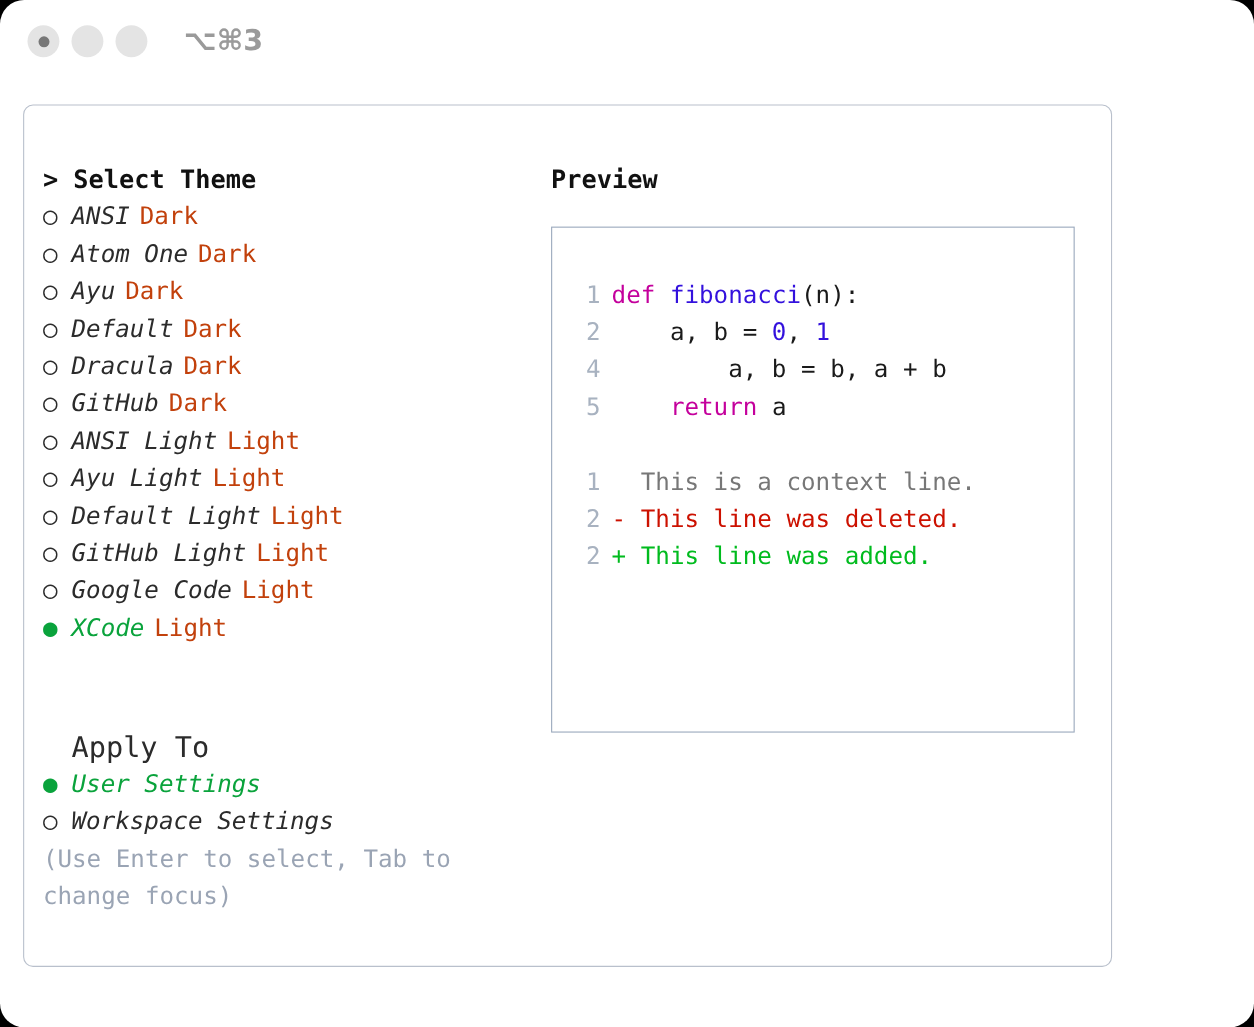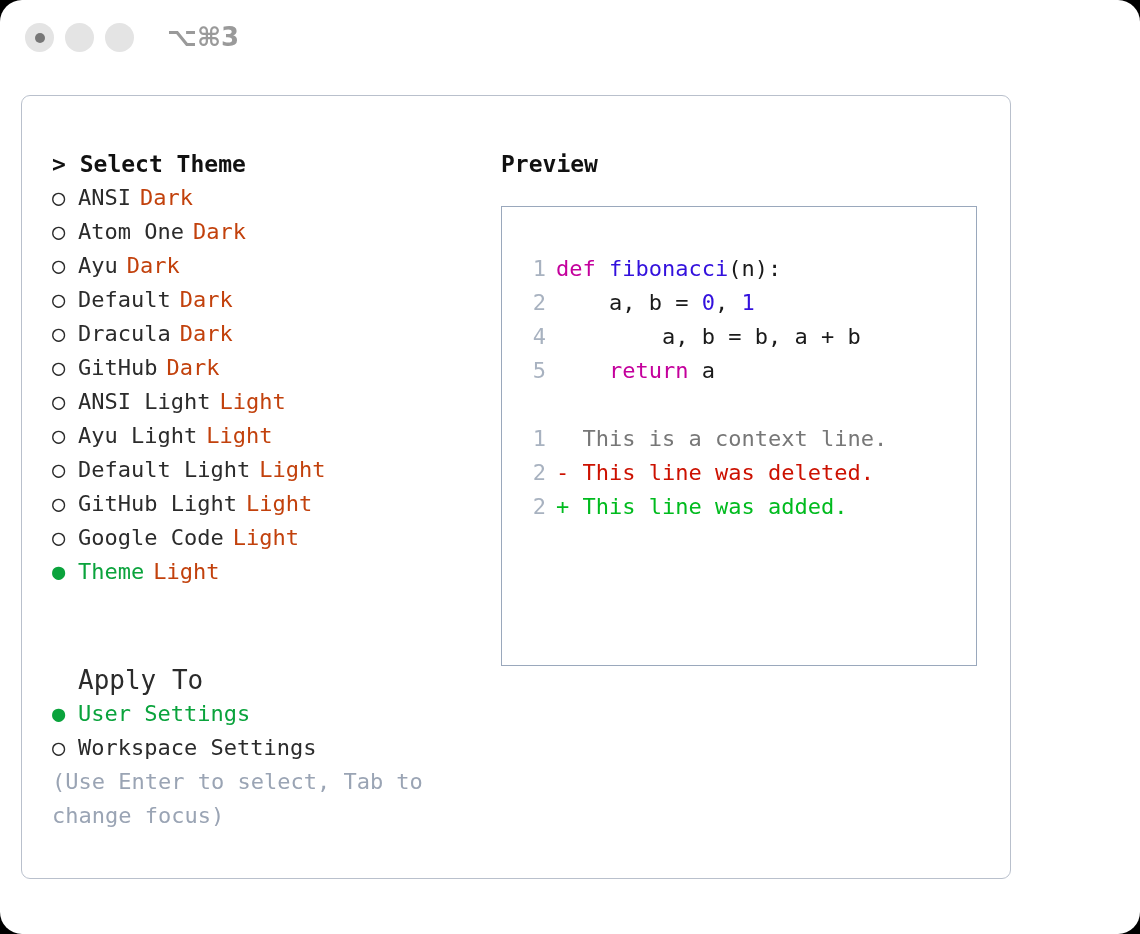--- a/index.html
+++ b/index.html
@@ -73,21 +73,21 @@
     height: 784px;
     border: 1.6px solid #b9c0cc;
     border-radius: 9px;
     background: #ffffff;
     box-sizing: border-box;
   }
 
   
   #left {
     position: absolute;
-    left: 30px;
+    left: 17px;
     top: 51px;
     width: 430px;
   }
   .list-head {
     font-size: 23px;
     font-weight: bold;
     color: #111111;
     line-height: 34px;
     white-space: pre;
   }
@@ -101,21 +101,21 @@
   }
   .bullet {
     display: inline-block;
     width: 26px;
     flex: 0 0 26px;
     font-size: 22px;
   }
   .bullet.off { color: #2b2b2b; }
   .bullet.on  { color: #0aa33c; }
   .row.sel .name { color: #0aa33c; }
-  .name { color: #2b2b2b; }
+  .name { color: #2b2b2b; font-style: italic; }
   .tag {
     color: #c2410c;
     margin-left: 9px;
   }
   .section-head {
     font-size: 26px;
     line-height: 34px;
     color: #2b2b2b;
     white-space: pre;
     padding-left: 26px;
@@ -198,21 +198,21 @@
           <div class="row"><span class="bullet off">○</span><span class="name">Atom One</span><span class="tag">Dark</span></div>
           <div class="row"><span class="bullet off">○</span><span class="name">Ayu</span><span class="tag">Dark</span></div>
           <div class="row"><span class="bullet off">○</span><span class="name">Default</span><span class="tag">Dark</span></div>
           <div class="row"><span class="bullet off">○</span><span class="name">Dracula</span><span class="tag">Dark</span></div>
           <div class="row"><span class="bullet off">○</span><span class="name">GitHub</span><span class="tag">Dark</span></div>
           <div class="row"><span class="bullet off">○</span><span class="name">ANSI Light</span><span class="tag">Light</span></div>
           <div class="row"><span class="bullet off">○</span><span class="name">Ayu Light</span><span class="tag">Light</span></div>
           <div class="row"><span class="bullet off">○</span><span class="name">Default Light</span><span class="tag">Light</span></div>
           <div class="row"><span class="bullet off">○</span><span class="name">GitHub Light</span><span class="tag">Light</span></div>
           <div class="row"><span class="bullet off">○</span><span class="name">Google Code</span><span class="tag">Light</span></div>
-          <div class="row sel"><span class="bullet on">●</span><span class="name">Theme</span><span class="tag">Light</span></div>
+          <div class="row sel"><span class="bullet on">●</span><span class="name">XCode</span><span class="tag">Light</span></div>
         </div>
       <div class="spacer"></div>
       <div class="section-head">Apply To</div>
       <div id="apply-rows">
           <div class="row sel"><span class="bullet on">●</span><span class="name">User Settings</span></div>
           <div class="row"><span class="bullet off">○</span><span class="name">Workspace Settings</span></div>
         </div>
       <div id="hint">(Use Enter to select, Tab to change focus)</div>
     </div>
 

